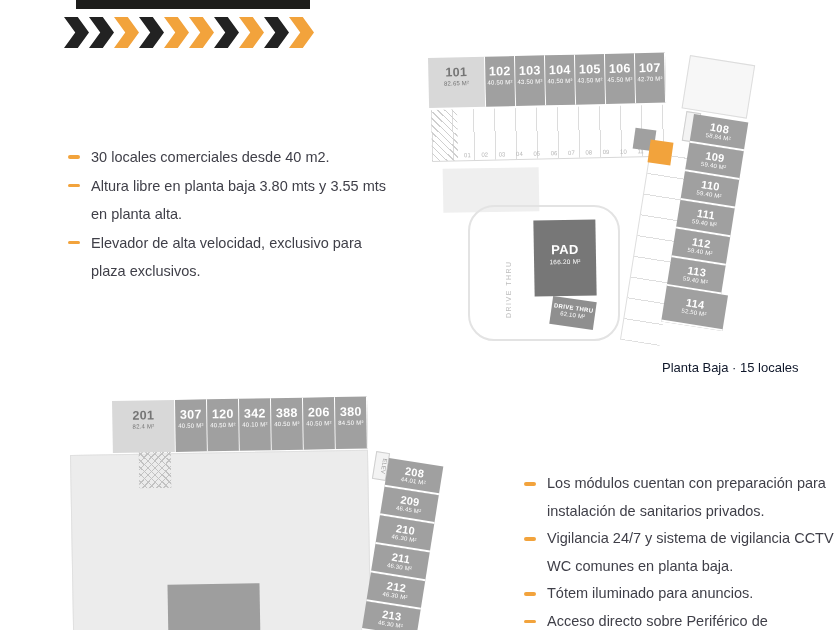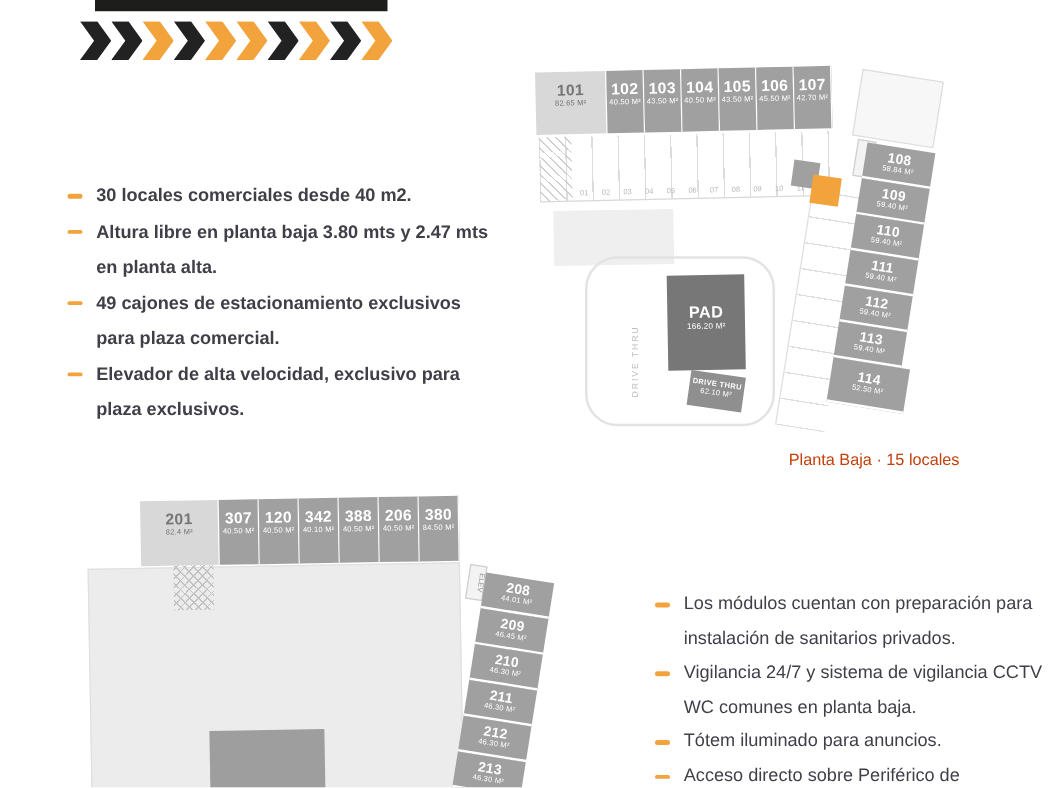--- a/index.html
+++ b/index.html
@@ -11,21 +11,21 @@
   .abs { position:absolute; }
 
   
   .topbar { position:absolute; left:76px; top:0; width:234px; height:9px; background:#1D1D1B; }
   .chevrons { position:absolute; left:64px; top:17px; display:flex; }
   .chev { width:25px; height:31px;
     clip-path:polygon(0 0,55% 0,100% 50%,55% 100%,0 100%,45% 50%); }
 
   
   .features { position:absolute; list-style:none; }
-  .features-left  { left:54px;  top:143px; width:372px;font-weight:bold; }
+  .features-left  { left:68px;  top:143px; width:372px; }
   .features-right { left:524px; top:470px; width:330px; }
   .feature { position:relative; padding-left:23px; }
   .dash { position:absolute; left:0; top:12px; width:12px; height:3.5px; border-radius:2px; background:#F2A33C; }
   .fline { display:block; font-size:14.5px; line-height:28.5px; white-space:nowrap; }
   .features-right .fline { line-height:27.5px; }
 
   
   .unit { background:#A0A0A0; color:#fff; text-align:center; border-right:1px solid #fff; padding-top:8px; }
   .unit.light { background:#D8D8D8; color:#757575; }
   .unum  { display:block; font-weight:bold; font-size:12.5px; letter-spacing:.3px; }
@@ -66,21 +66,21 @@
     letter-spacing:1.5px; writing-mode:vertical-rl; transform:rotate(180deg); }
   #pad { left:534px; top:220px; width:62px; height:76px; background:#777777; color:#fff;
     text-align:center; padding-top:22px; transform:rotate(-1deg); }
   #pad .unum { font-size:13px; } #pad .uarea { font-size:6.5px; }
   #dt-unit { left:551px; top:299px; width:44px; height:28px; background:#8F8F8F; color:#fff;
     text-align:center; transform:rotate(8deg); padding-top:6px; }
   #dt-unit .unum { font-size:6px; letter-spacing:.3px; } #dt-unit .uarea { font-size:6px; }
   #kiosk-gray   { left:634px; top:129px; width:21px; height:21px; background:#A0A0A0; transform:rotate(8deg); }
   #kiosk-orange { left:649px; top:141px; width:23px; height:23px; background:#F2A33C; transform:rotate(8deg); }
 
-  #caption-baja { left:631px; top:360px; font-size:13px; color:#c2410c; }
+  #caption-baja { left:662px; top:360px; font-size:13px; color:#0f172a; }
 
   
   #roof-alta { left:70px; top:455px; width:298px; height:210px; background:#ECECEC;
     border:1px solid #E0E0E0; transform:rotate(-1deg); transform-origin:left top; }
   #roof-dark { left:168px; top:584px; width:92px; height:60px; background:#9E9E9E; transform:rotate(-1deg); }
   #hatch-alta { left:139px; top:452px; width:32px; height:36px; transform:rotate(-1deg);
     background:repeating-linear-gradient(45deg,#C2C2C2 0 1px,transparent 1px 5px),
                repeating-linear-gradient(-45deg,#C2C2C2 0 1px,transparent 1px 5px); }
   #strip-alta { left:112px; top:401px; height:52px; transform:rotate(-1deg); transform-origin:left top; }
   #strip-alta .w-big { width:63px; } #strip-alta .w-std { width:32px; }
@@ -106,27 +106,22 @@
     <div class="chev" style="background: rgb(242, 163, 60);"></div>
   </div>
 
   <ul class="features features-left">
     <li class="feature">
       <span class="dash"></span>
       <span class="fline">30 locales comerciales desde 40 m2.</span>
     </li>
     <li class="feature">
       <span class="dash"></span>
-      <span class="fline">Altura libre en planta baja 3.80 mts y 2.47 mts</span>
+      <span class="fline">Altura libre en planta baja 3.80 mts y 3.55 mts</span>
       <span class="fline">en planta alta.</span>
-    </li>
-    <li class="feature">
-      <span class="dash"></span>
-      <span class="fline">49 cajones de estacionamiento exclusivos</span>
-      <span class="fline">para plaza comercial.</span>
     </li>
     <li class="feature">
       <span class="dash"></span>
       <span class="fline">Elevador de alta velocidad, exclusivo para</span>
       <span class="fline">plaza exclusivos.</span>
     </li>
   </ul>
 
   <div class="abs" id="apron"></div>
   <div class="abs" id="lane"></div>

